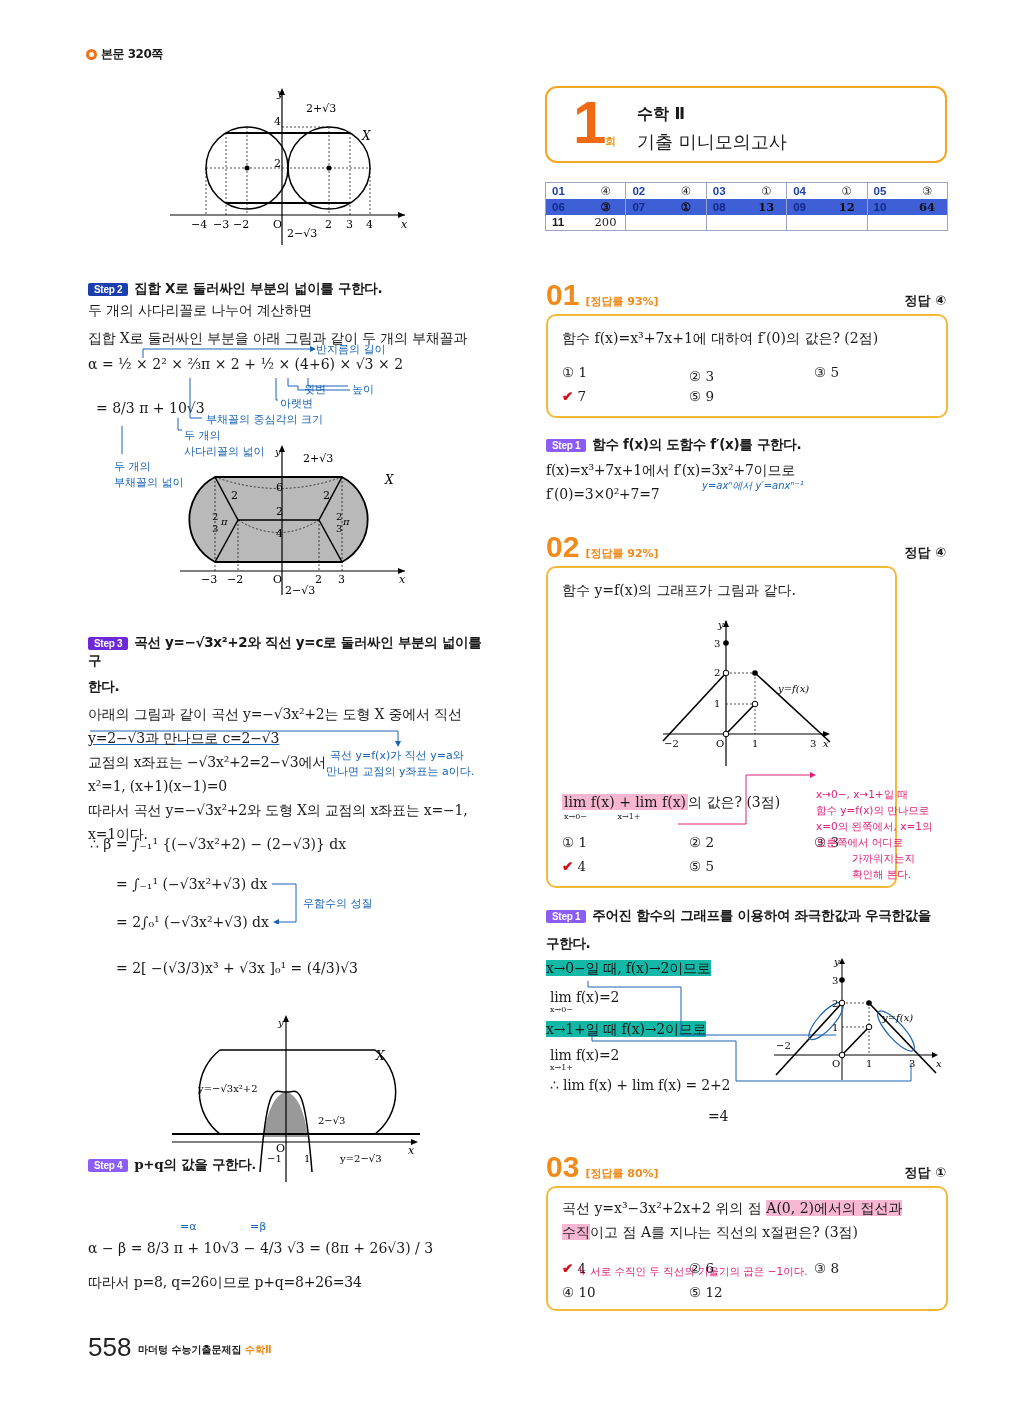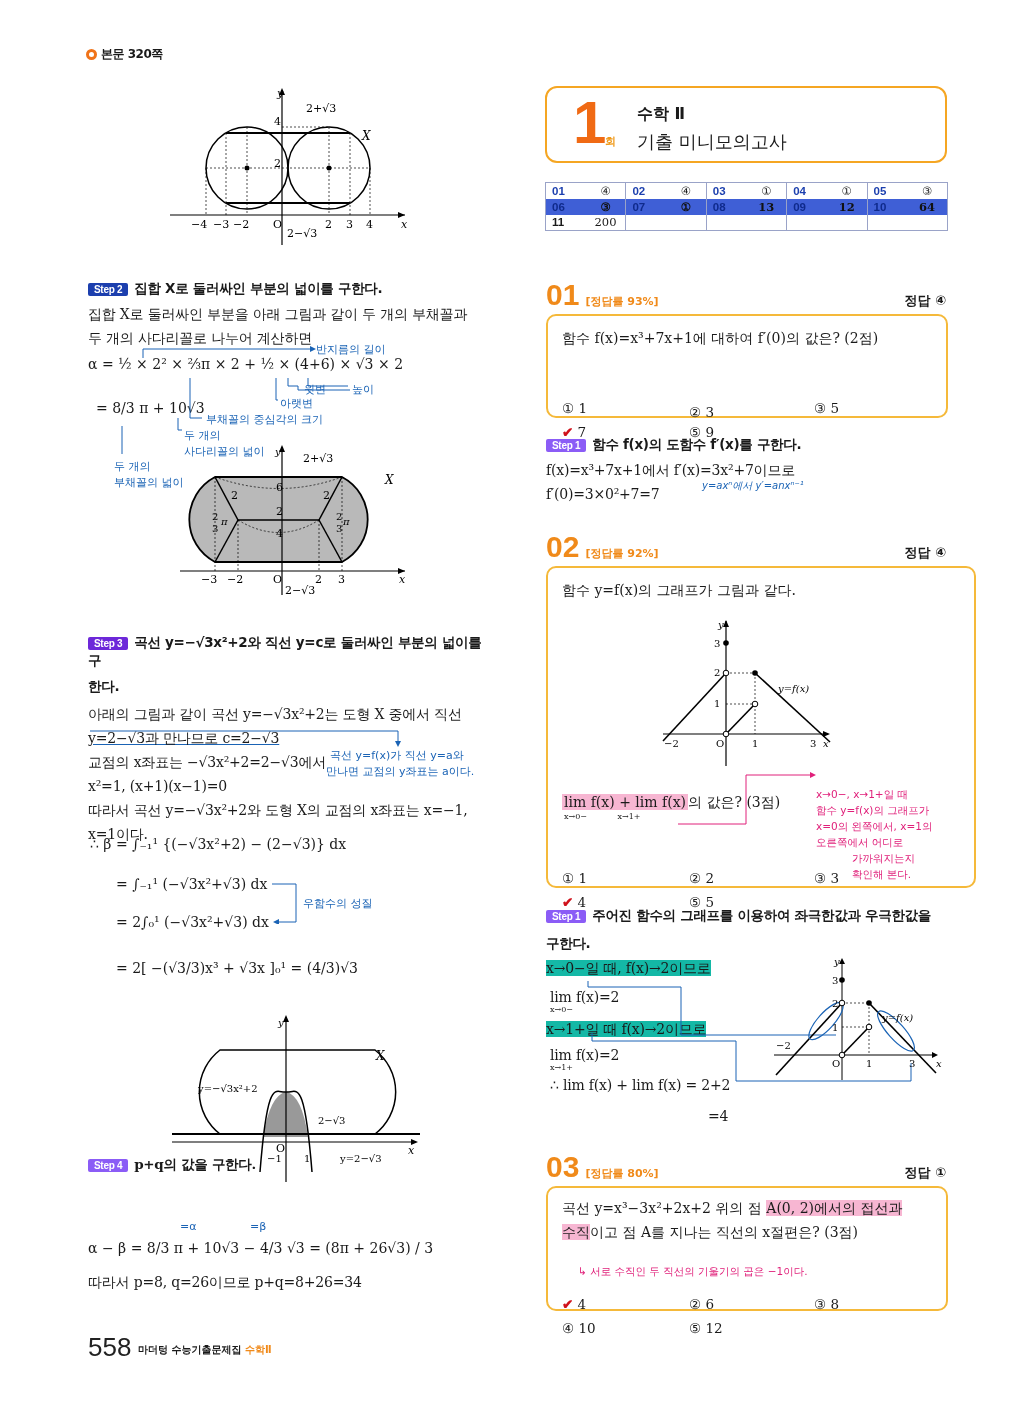--- a/index.html
+++ b/index.html
@@ -36,21 +36,21 @@
   table.ans td.val { border-left: none; text-align: center; width: 40px; font-family: "DejaVu Serif", serif; }
   table.ans tr.hl { background: #3f5fd6; }
   table.ans tr.hl td.num { color: #0f2a8c; }
   table.ans tr.hl td.val { color: #111; font-weight: bold; }
 
   .qnum { font-size: 30px; font-weight: bold; color: #f08a1a; font-family: "Liberation Sans", sans-serif; line-height: 30px; }
   .rate { font-size: 11px; color: #f08a1a; font-weight: bold; margin-left: 6px; }
   .ansright { font-size: 13px; font-weight: bold; }
   .qbox { position: absolute; border: 2px solid #f5b93a; border-radius: 10px; background: #fff; }
 
-  .choices { position: absolute; font-family: "DejaVu Serif", "Liberation Serif", serif; font-size: 13.5px; margin-top: 36px; }
+  .choices { position: absolute; font-family: "DejaVu Serif", "Liberation Serif", serif; font-size: 13.5px; }
   .check { color: #d0121b; font-weight: bold; }
 
   .hl-pink { background: #f7b6d2; }
   .hl-blue { background: #14b8a6; }
 
   svg text { font-family: "DejaVu Serif", "Liberation Serif", serif; }
   .footer-num { left: 88px; top: 1332px; font-size: 26px; font-family: "Liberation Sans", sans-serif; color: #222; }
   .footer-txt { left: 138px; top: 1343px; font-size: 10px; font-weight: bold; }
 </style>
 </head>
@@ -93,22 +93,22 @@
   <text x="26" y="143" font-size="11">−4</text>
   <text x="48" y="143" font-size="11">−3</text>
   <text x="68" y="143" font-size="11">−2</text>
   <text x="160" y="143" font-size="11">2</text>
   <text x="181" y="143" font-size="11">3</text>
   <text x="201" y="143" font-size="11">4</text>
 </svg>
 
 <div class="abs" style="left:88px;top:280px;width:410px">
   <div class="h"><span class="step blue-bg">Step 2</span><span>집합 X로 둘러싸인 부분의 넓이를 구한다.</span></div>
+  <div class="body-line serif">두 개의 사다리꼴로 나누어 계산하면</div>
   <div class="body-line serif" style="margin-top:4px">집합 X로 둘러싸인 부분을 아래 그림과 같이 두 개의 부채꼴과</div>
-  <div class="body-line serif">두 개의 사다리꼴로 나누어 계산하면</div>
 </div>
 <div class="abs blue small" style="left:316px;top:342px">반지름의 길이</div>
 <svg class="abs" style="left:140px;top:340px" width="180" height="20">
   <polyline points="3,18 3,9 172,9" fill="none" stroke="#1a63b5" stroke-width="1"></polyline>
   <polygon points="176,9 170,6 170,12" fill="#1a63b5"></polygon>
 </svg>
 <div class="abs math" style="left:88px;top:356px;font-size:14px">α = ½ × 2² × ⅔π × 2 + ½ × (4+6) × √3 × 2</div>
 <div class="abs math" style="left:96px;top:400px;font-size:14px">= 8/3 π + 10√3</div>
 <div class="abs blue small" style="left:304px;top:382px">윗변</div>
 <div class="abs blue small" style="left:352px;top:382px">높이</div>
@@ -298,21 +298,21 @@
   <div class="h"><span class="step red-bg">Step 1</span><span>함수 f(x)의 도함수 f′(x)를 구한다.</span></div>
   <div class="body-line serif" style="margin-top:4px">f(x)=x³+7x+1에서 f′(x)=3x²+7이므로</div>
   <div class="body-line serif">f′(0)=3×0²+7=7</div>
 </div>
 <div class="abs blue" style="left:702px;top:479px;font-size:10px;font-style:italic">y=axⁿ에서 y′=anxⁿ⁻¹</div>
 
 <div class="abs" style="left:546px;top:532px;width:400px;display:flex;align-items:flex-end;justify-content:space-between">
   <div><span class="qnum">02</span><span class="rate">[정답률 92%]</span></div>
   <div class="ansright">정답 ④</div>
 </div>
-<div class="qbox" style="left:546px;top:566px;width:430px;height:322px">
+<div class="qbox" style="left:546px;top:566px;width:351px;height:322px">
   <div class="serif" style="position:absolute;left:14px;top:14px;font-size:14px">함수 y=f(x)의 그래프가 그림과 같다.</div>
   <svg style="position:absolute;left:110px;top:50px" width="180" height="150">
     <line x1="5" y1="116" x2="170" y2="116" stroke="#000" stroke-width="1.2"></line>
     <polygon points="172,116 165,113 165,119" fill="#000"></polygon>
     <line x1="68" y1="148" x2="68" y2="3" stroke="#000" stroke-width="1.2"></line>
     <polygon points="68,2 65,9 71,9" fill="#000"></polygon>
     <line x1="5" y1="123" x2="68" y2="55" stroke="#000" stroke-width="1.6"></line>
     <line x1="68" y1="116" x2="97" y2="86" stroke="#000" stroke-width="1.6"></line>
     <line x1="97" y1="55" x2="172" y2="124" stroke="#000" stroke-width="1.6"></line>
     <g stroke="#000" stroke-dasharray="2,2" stroke-width="0.7">
@@ -341,21 +341,21 @@
   </div>
   <div class="serif" style="position:absolute;left:16px;top:244px;font-size:8px"><span>x→0−</span>&nbsp;&nbsp;&nbsp;&nbsp;&nbsp;&nbsp;&nbsp;&nbsp;&nbsp;&nbsp;&nbsp;&nbsp;<span>x→1+</span></div>
   <div class="choices" style="left:14px;top:266px">① 1</div>
   <div class="choices" style="left:141px;top:266px">② 2</div>
   <div class="choices" style="left:266px;top:266px">③ 3</div>
   <div class="choices" style="left:14px;top:290px"><span class="check">✔</span> <span>4</span></div>
   <div class="choices" style="left:141px;top:290px">⑤ 5</div>
 </div>
 <div class="abs pink" style="left:816px;top:766px;font-size:10.5px;line-height:16px;width:130px">
   <div>x→0−, x→1+일 때</div>
-  <div>함수 y=f(x)의 그래프가</div>
+  <div>함수 y=f(x)의 만나므로</div>
   <div>x=0의 왼쪽에서, x=1의</div>
   <div>오른쪽에서 어디로</div>
   <div style="padding-left:36px">가까워지는지</div>
   <div style="padding-left:36px">확인해 본다.</div>
 </div>
 <svg class="abs" style="left:676px;top:770px" width="145" height="60">
   <polyline points="2,54 70,54 70,5 136,5" fill="none" stroke="#e0207a" stroke-width="1"></polyline>
   <polygon points="140,5 134,2 134,8" fill="#e0207a"></polygon>
 </svg>
 

